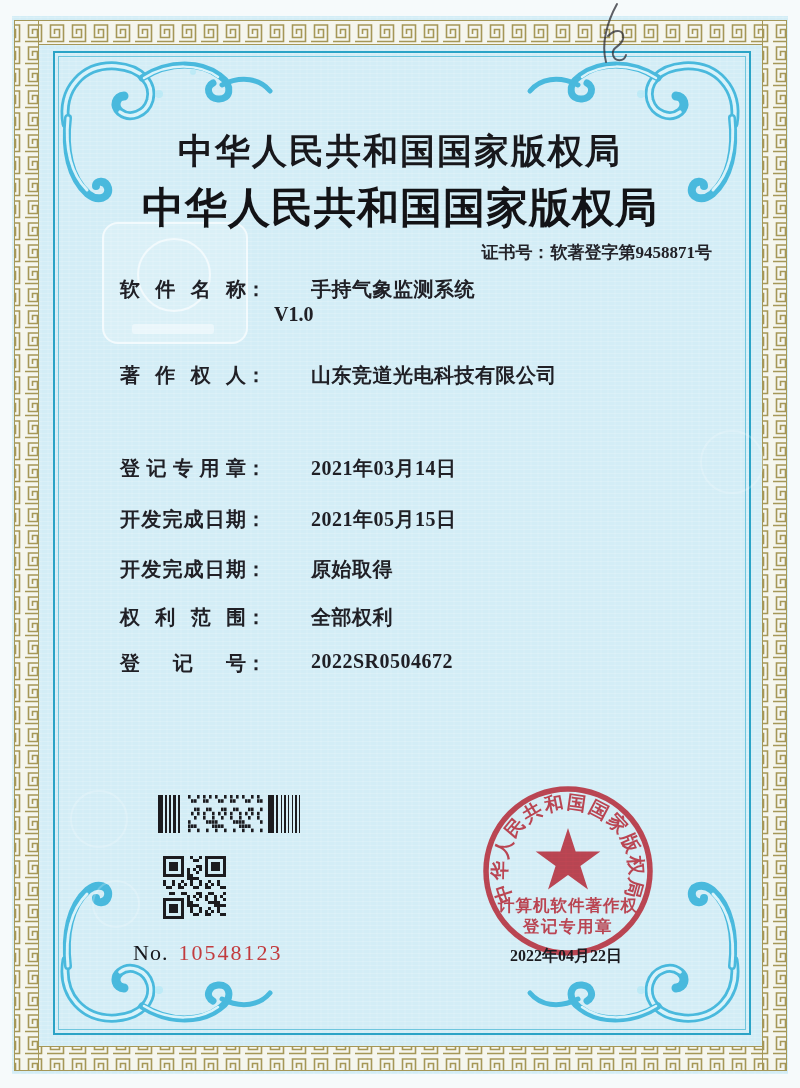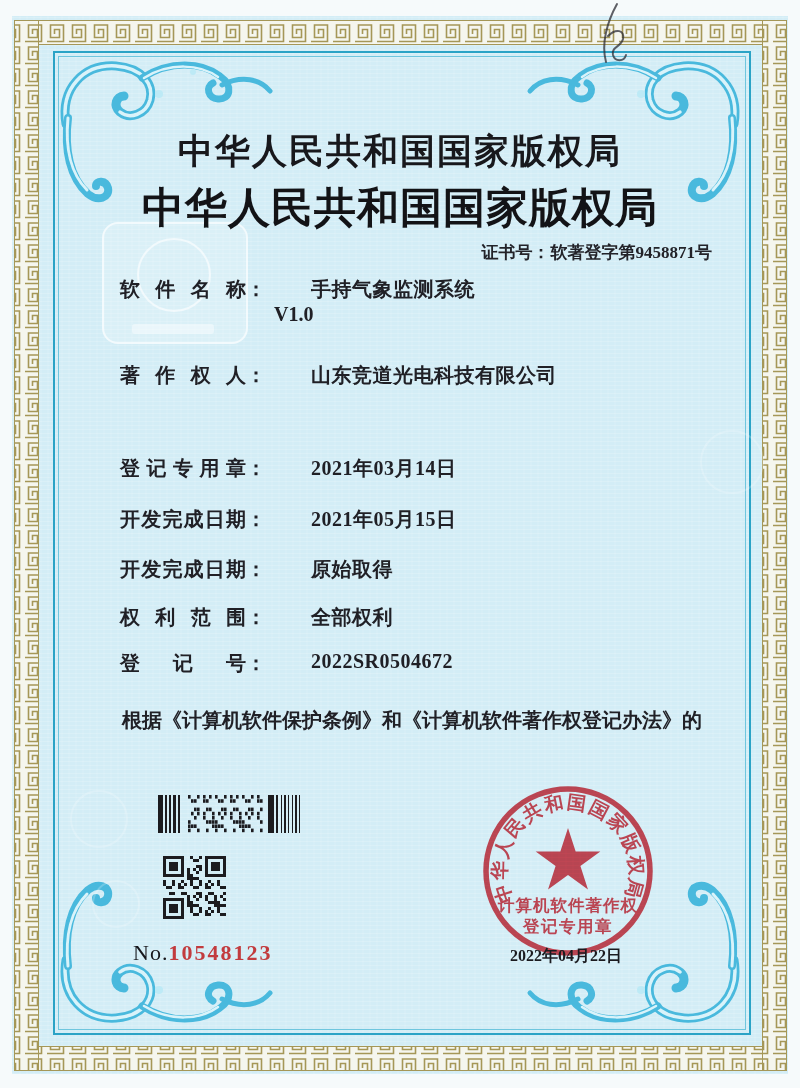--- a/index.html
+++ b/index.html
@@ -40,21 +40,21 @@
   .row{position:absolute;left:120px;font-size:20px;font-weight:bold;color:#202026;}
   .flabel{display:inline-block;vertical-align:top;}
   .jl{display:inline-block;width:126px;text-align:justify;text-align-last:justify;}
   .colon{display:inline-block;}
   .fvalue{display:inline-block;margin-left:40px;vertical-align:top;letter-spacing:.5px;}
   .v2{position:absolute;left:274px;top:303px;font-size:20px;font-weight:bold;color:#202026;}
   .body-par{position:absolute;left:88px;top:697px;width:628px;font-size:20px;
     font-weight:bold;color:#202026;line-height:47px;}
   .body-par .l1{text-indent:34px;}
   .serial{position:absolute;left:133px;top:940px;font-size:22px;color:#17171c;letter-spacing:1px;}
-  .serial .num{color:var(--serial_red,#c23b3e);font-weight:700;letter-spacing:2px;}
+  .serial .num{color:var(--serial_red,#c23b3e);font-weight:400;letter-spacing:2px;margin-left:10px;}
   .issue-date{position:absolute;left:476px;top:946px;width:180px;text-align:center;
     font-size:16px;font-weight:bold;color:#1b1b20;}
   .wm-emblem{
     position:absolute;left:102px;top:222px;width:142px;height:118px;border-radius:16px;
     border:2px solid rgba(255,255,255,.85);background:rgba(255,255,255,.22);opacity:.8;
   }
   .wm-emblem .c{position:absolute;left:33px;top:14px;width:70px;height:70px;border-radius:50%;
     border:2px solid rgba(255,255,255,.8);}
   .wm-emblem .b{position:absolute;left:28px;bottom:8px;width:82px;height:10px;
     background:rgba(255,255,255,.55);border-radius:3px;}
@@ -174,21 +174,20 @@
   <span class="flabel"><span class="jl">权利范围</span><span class="colon">：</span></span>
   <span class="fvalue">全部权利</span>
 </div>
 
 <div class="row" style="top:650px">
   <span class="flabel"><span class="jl">登记号</span><span class="colon">：</span></span>
   <span class="fvalue">2022SR0504672</span>
 </div>
 
 <div class="body-par">
-  <div class="l1">根据《计算机软件保护条例》和《计算机软件著作权登记办法》的</div>
 </div>
 
 <svg class="codes" style="left:158px;top:795px" width="160" height="40">
   <g id="barcode-g" fill="#1c1c20">
       <rect x="0" y="0" width="5" height="38"></rect>
       <rect x="7" y="0" width="2" height="38"></rect>
       <rect x="11" y="0" width="2" height="38"></rect>
       <rect x="15" y="0" width="3" height="38"></rect>
       <rect x="20" y="0" width="2" height="38"></rect>
       <rect x="30" y="0" width="2.6" height="3.6"></rect>

